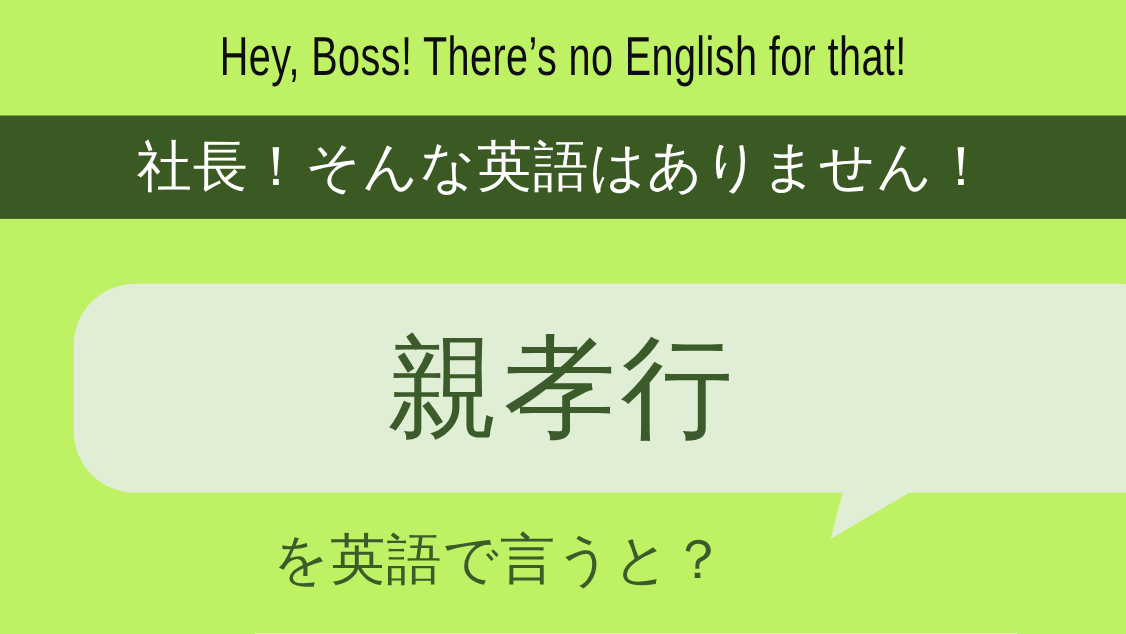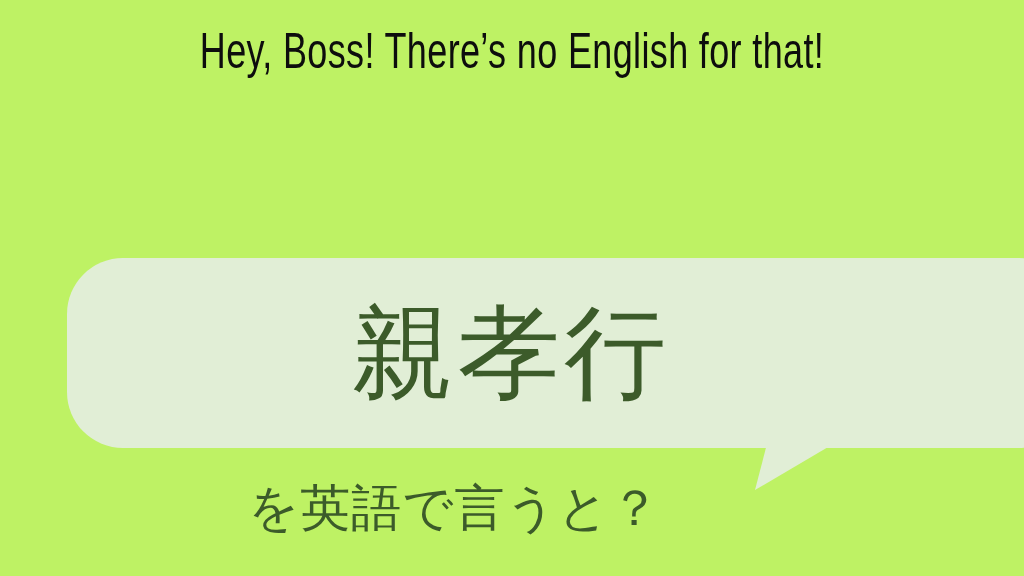--- a/index.html
+++ b/index.html
@@ -116,20 +116,23 @@
     white-space: nowrap;
   }
 </style>
 </head>
 <body>
 
 <div class="slide">
 
   <div class="headline-en">Hey, Boss! There’s no English for that!</div>
 
+  <div class="green-band">
+    <div class="headline-ja">社長！そんな英語はありません！</div>
+  </div>
 
   <div class="bubble-tail">
     <svg width="120" height="60" viewBox="0 0 120 60" aria-hidden="true">
       <polygon points="28,0 100,0 15,50" fill="#e1eed6"></polygon>
     </svg>
   </div>
 
   <div class="bubble">
     <div class="bubble-word">親孝行</div>
   </div>

